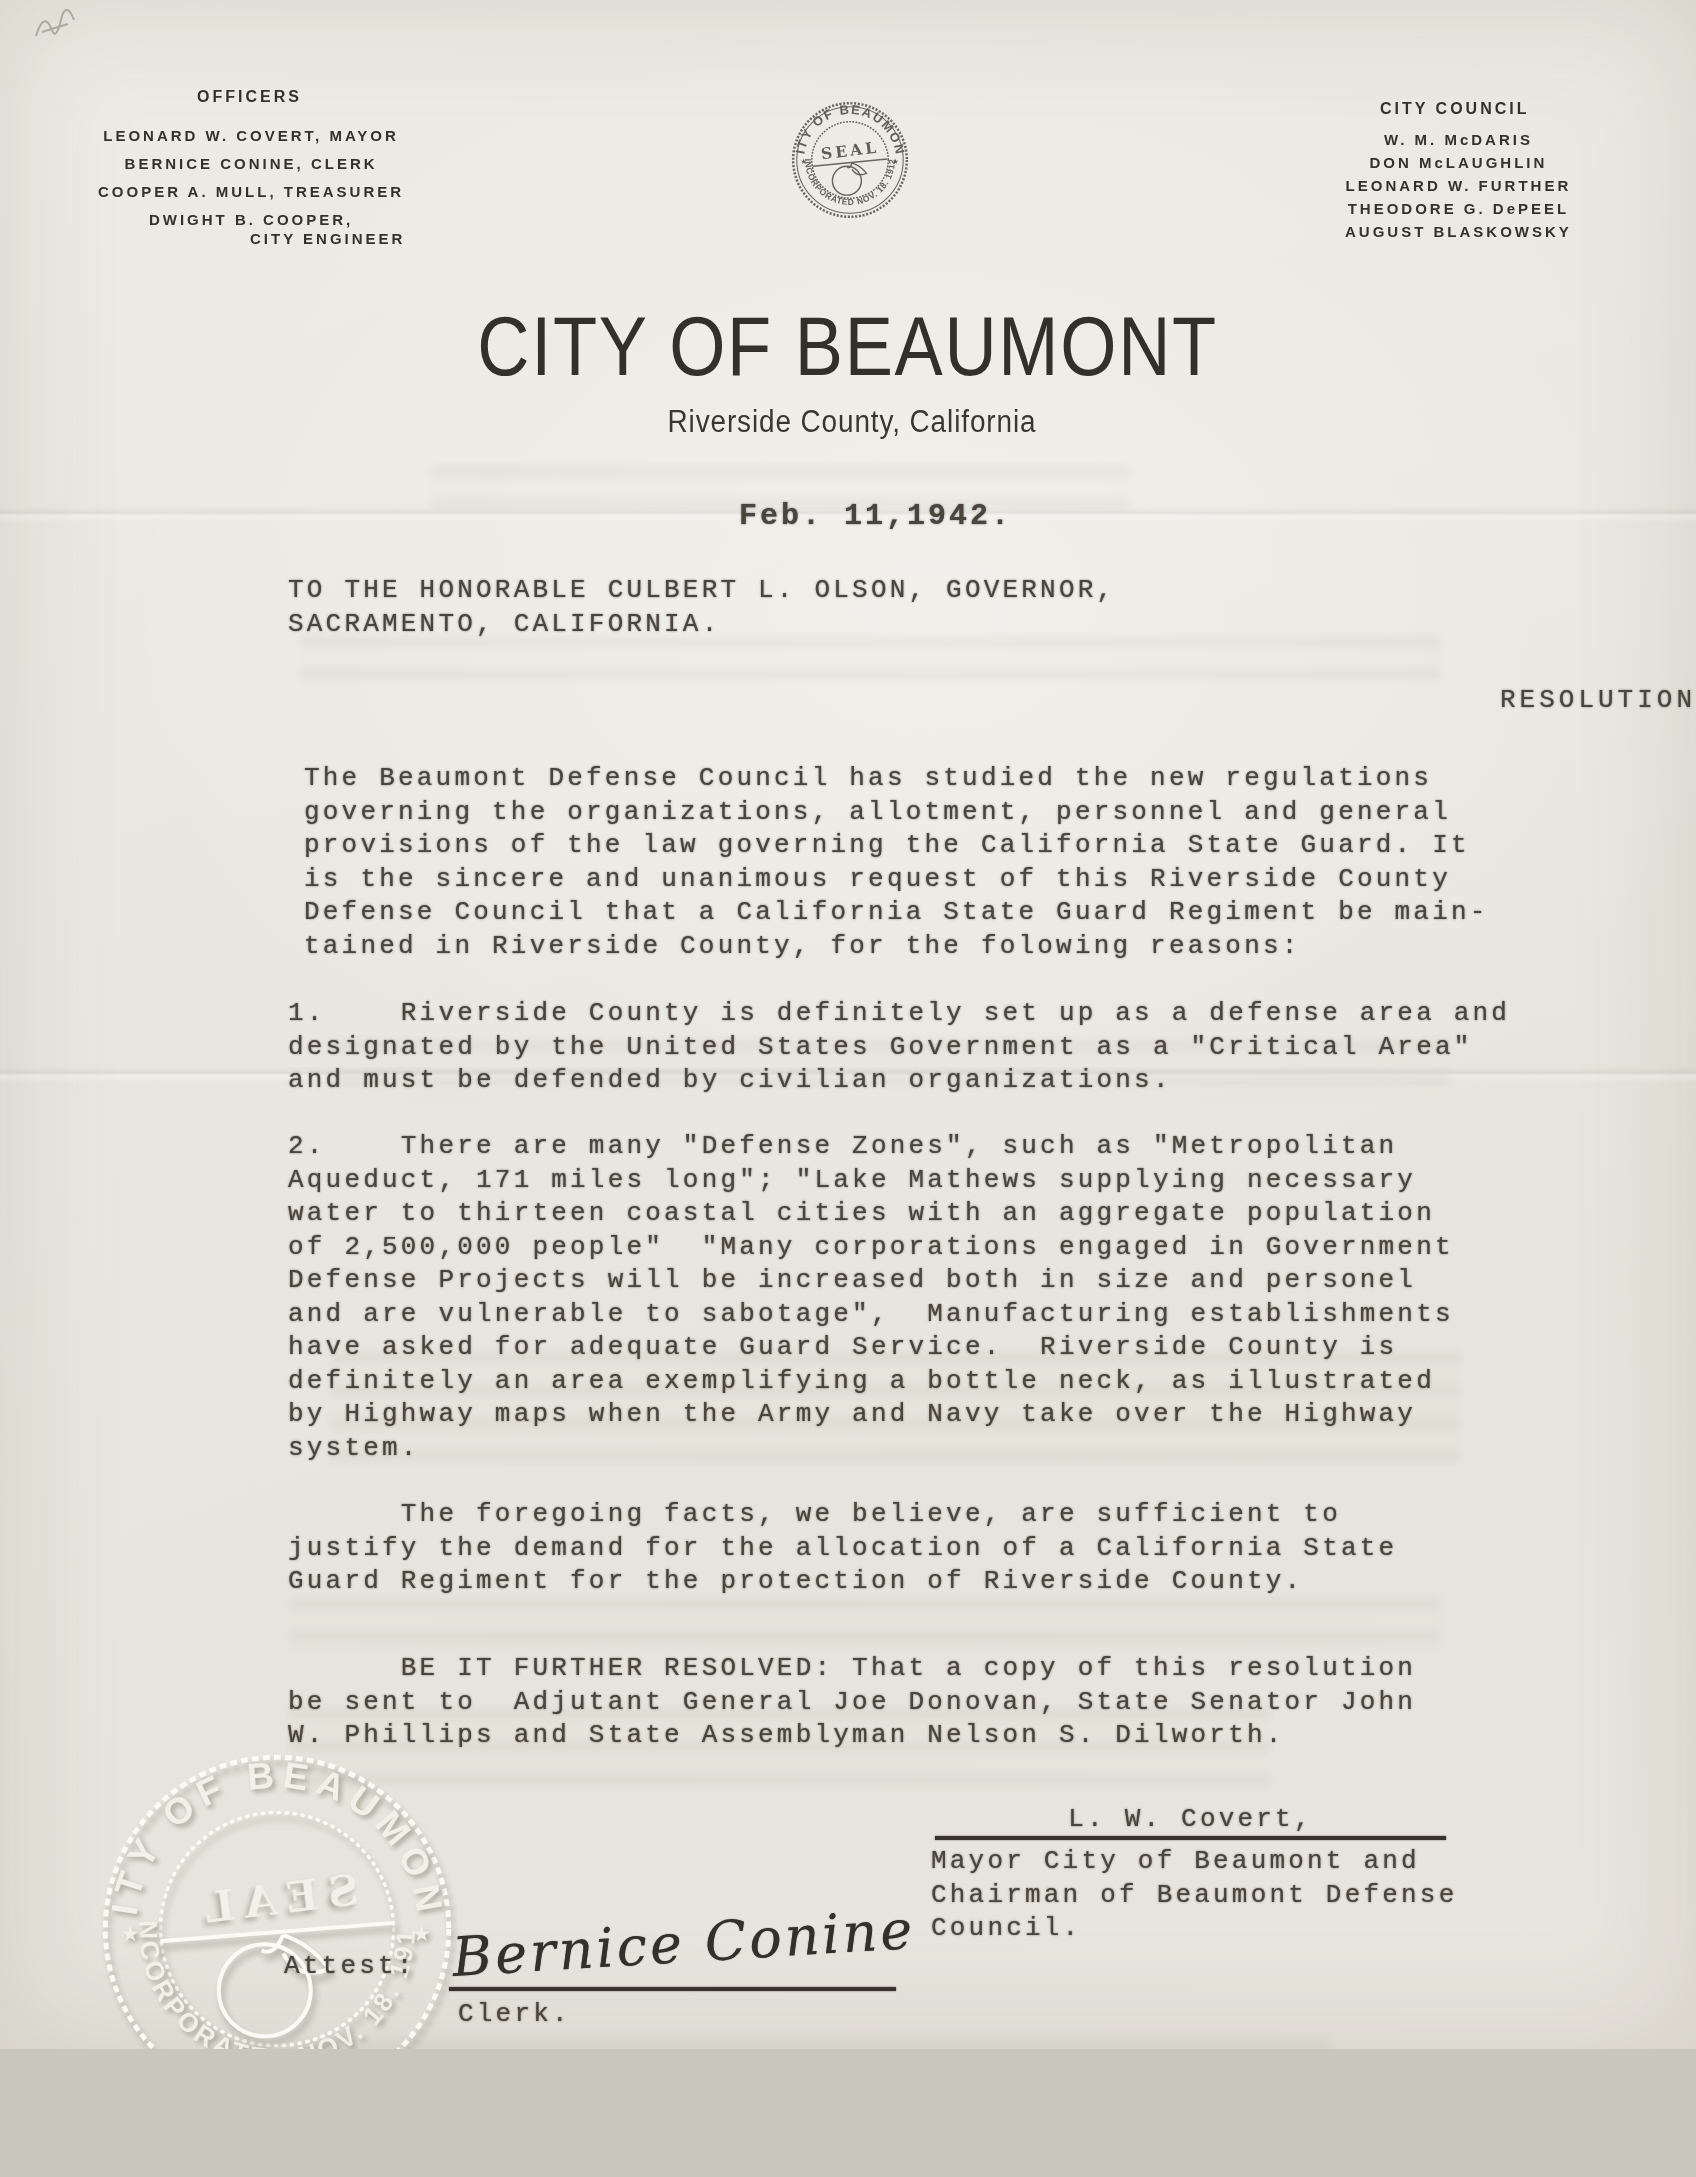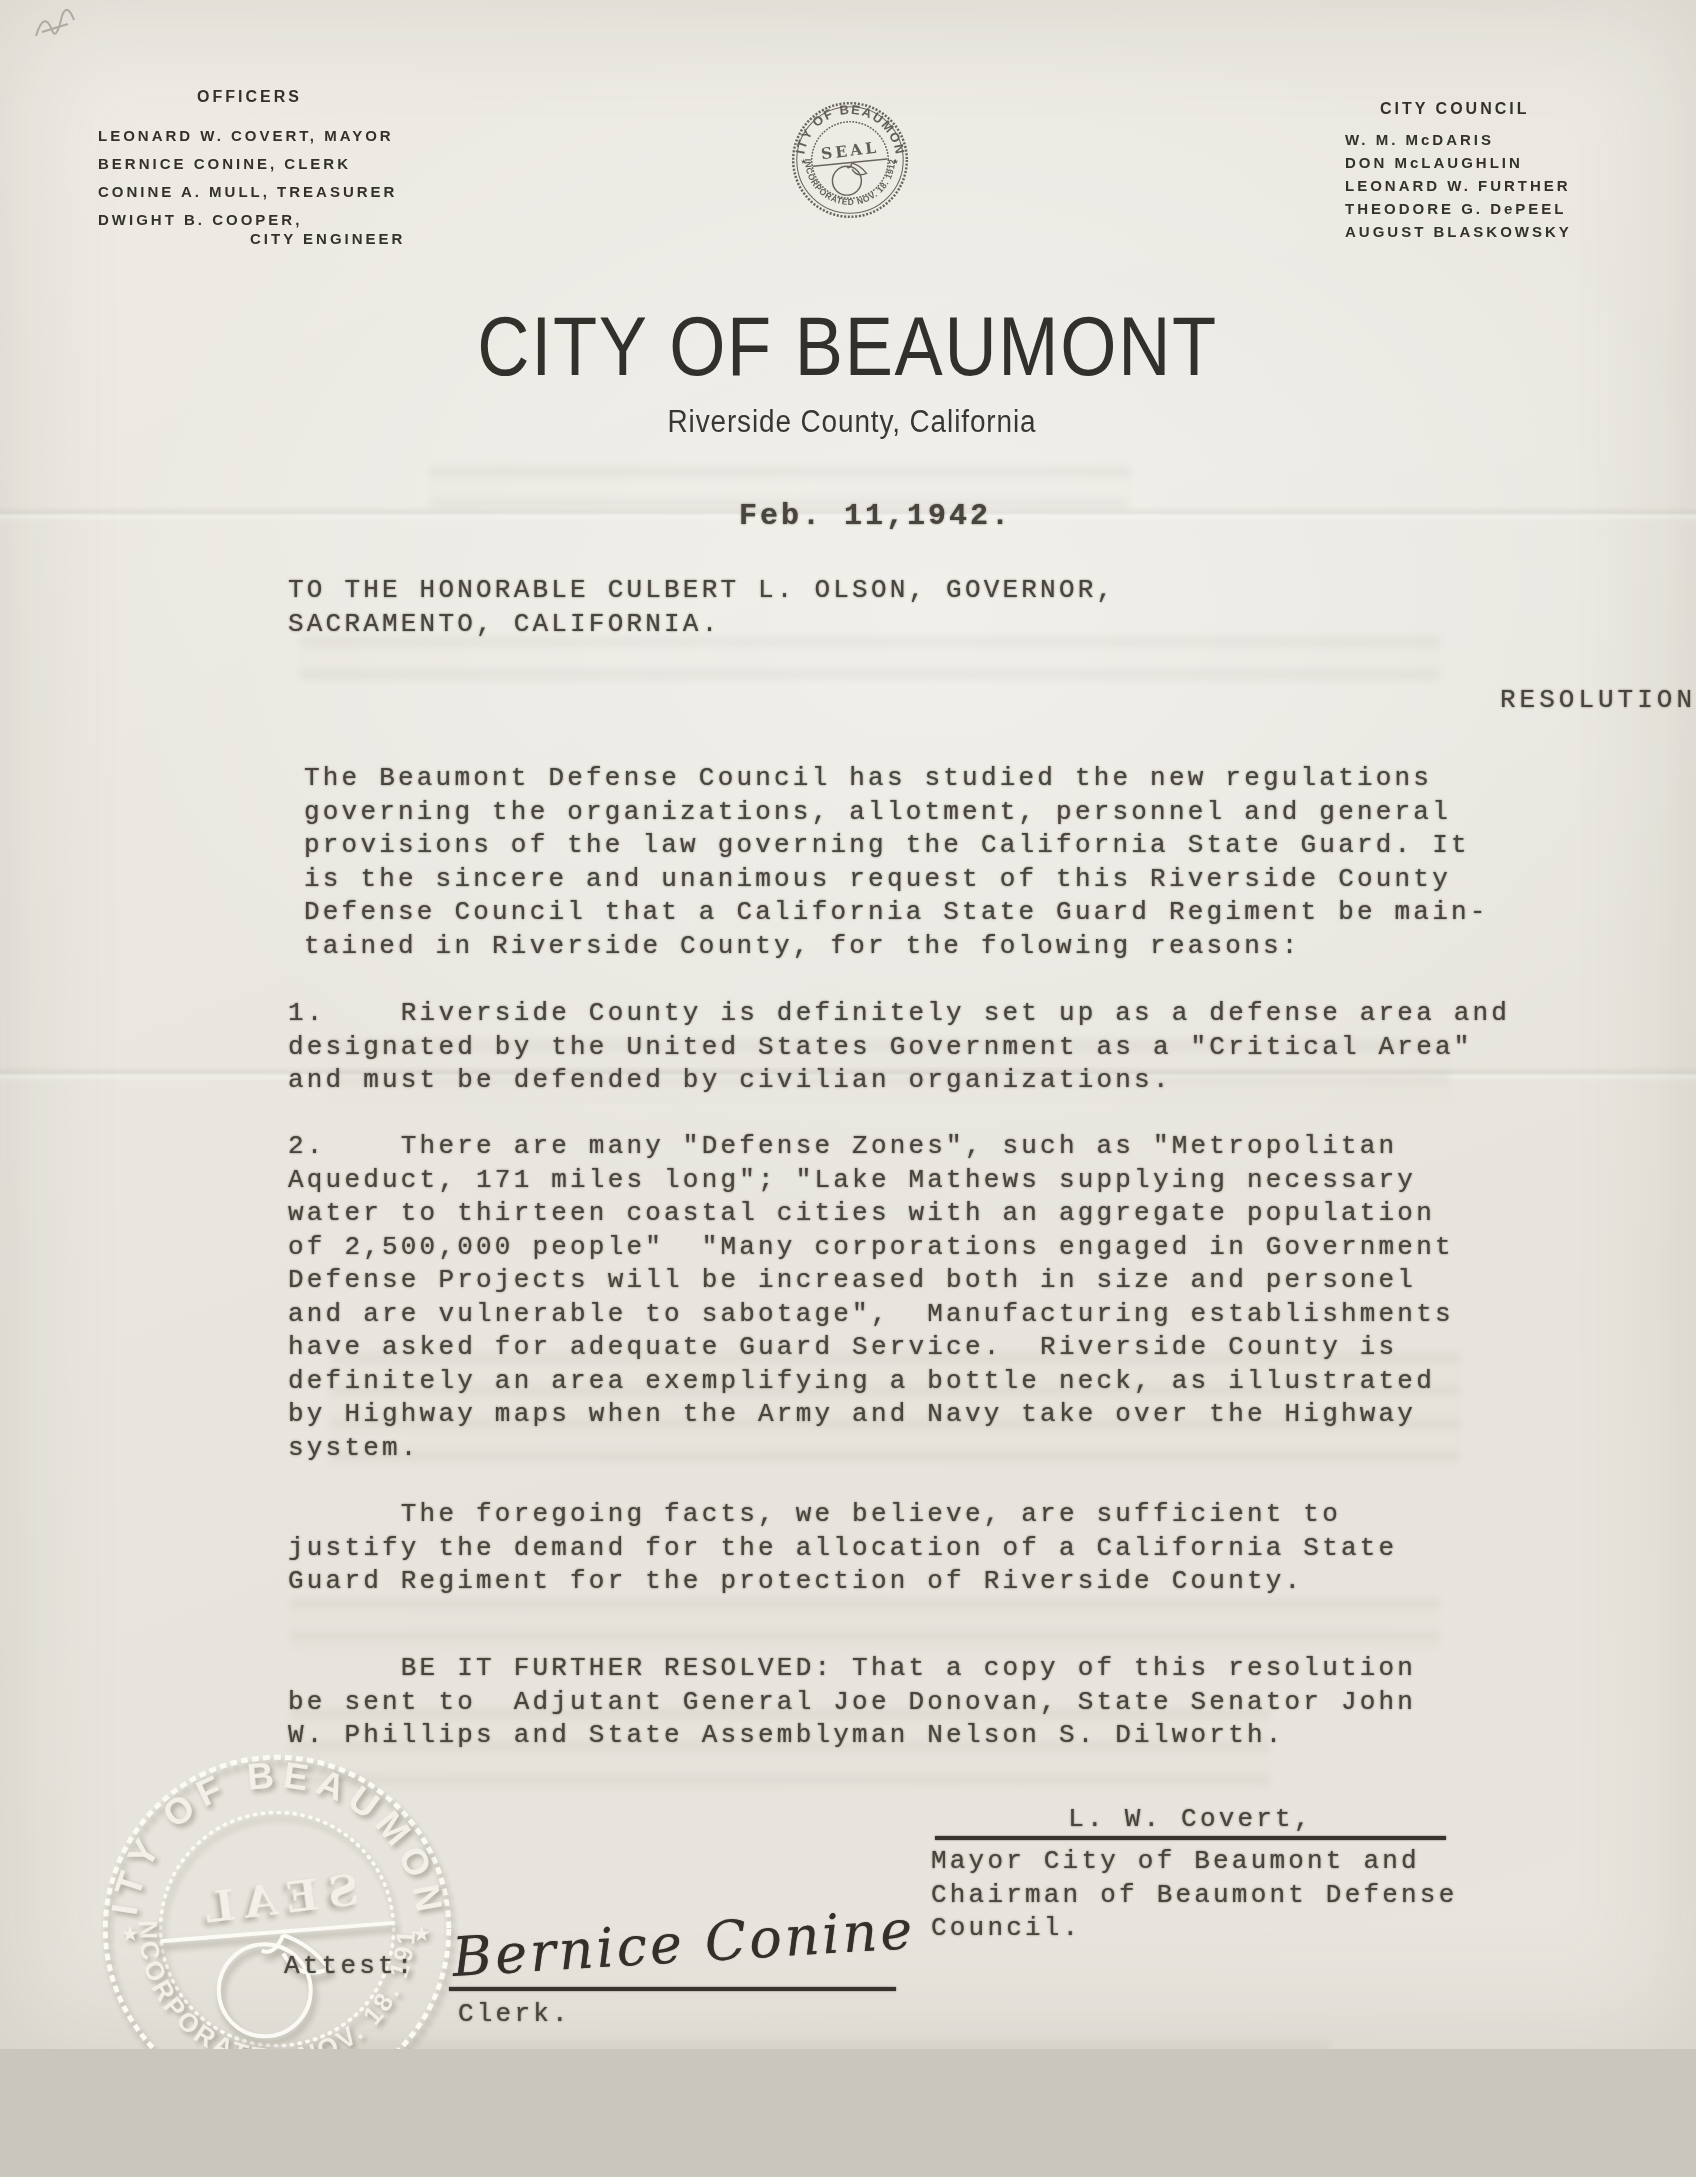--- a/index.html
+++ b/index.html
@@ -9,21 +9,21 @@
     background:
       radial-gradient(ellipse 1200px 900px at 55% 30%, rgba(255,255,255,.35), rgba(255,255,255,0) 70%),
       linear-gradient(160deg,#edebe4 0%,#e9e7e0 40%,#e6e4dc 70%,#e8e5de 100%);
     overflow:hidden;
     box-shadow:inset 0 0 120px rgba(120,112,95,.18);
     font-family:"Liberation Sans", sans-serif;
   }
   
   .lh-title{position:absolute;font-size:16px;letter-spacing:3px;color:#34312d;font-weight:bold;}
   .lh-list{position:absolute;font-size:15px;letter-spacing:3px;color:#34312d;font-weight:bold;}
-  .lh-list .row{height:28px;line-height:28px;white-space:pre;}
+  .lh-list .row{height:28px;line-height:28px;white-space:pre;text-align:center;}
   .lh-list.council .row{height:23px;line-height:23px;}
   .lh-sub{position:absolute;font-size:15px;letter-spacing:3px;color:#34312d;font-weight:bold;}
   .city-title{position:absolute;left:0;right:0;top:304px;text-align:center;color:#33302b;}
   .city-title .inner{display:inline-block;font-size:84px;font-weight:300;letter-spacing:2px;transform:scaleX(.86);transform-origin:center;line-height:1;}
   .county-line{position:absolute;left:8px;right:0;top:404px;text-align:center;color:#3a3732;}
   .county-line .inner{display:inline-block;font-size:31px;font-weight:300;letter-spacing:1px;transform:scaleX(.9);transform-origin:center;}
   
   .typed{
     position:absolute;
     font-family:"Liberation Mono","DejaVu Sans Mono",monospace;
@@ -69,21 +69,21 @@
   <div class="ghost" style="left:290px;top:2040px;width:1040px;height:120px"></div>
 
   <svg class="pencil" width="100" height="60" viewBox="0 0 100 60">
     <path d="M8,34 q8,-26 16,-6 q4,12 10,-14 q5,-14 12,4 M14,30 l26,-8" fill="none" stroke="#8a877c" stroke-width="2"></path>
   </svg>
 
   <div class="lh-title" style="left:197px;top:88px">OFFICERS</div>
   <div class="lh-list" style="left:98px;top:122px">
     <div class="row">LEONARD W. COVERT, MAYOR</div>
     <div class="row">BERNICE CONINE, CLERK</div>
-    <div class="row">CONINE A. MULL, TREASURER</div>
+    <div class="row">COOPER A. MULL, TREASURER</div>
     <div class="row">DWIGHT B. COOPER,</div>
   </div>
   <div class="lh-sub" style="left:250px;top:230px">CITY ENGINEER</div>
 
   <div class="lh-title" style="left:1380px;top:100px">CITY COUNCIL</div>
   <div class="lh-list council" style="left:1345px;top:128px">
     <div class="row">W. M. McDARIS</div>
     <div class="row">DON McLAUGHLIN</div>
     <div class="row">LEONARD W. FURTHER</div>
     <div class="row">THEODORE G. DePEEL</div>

